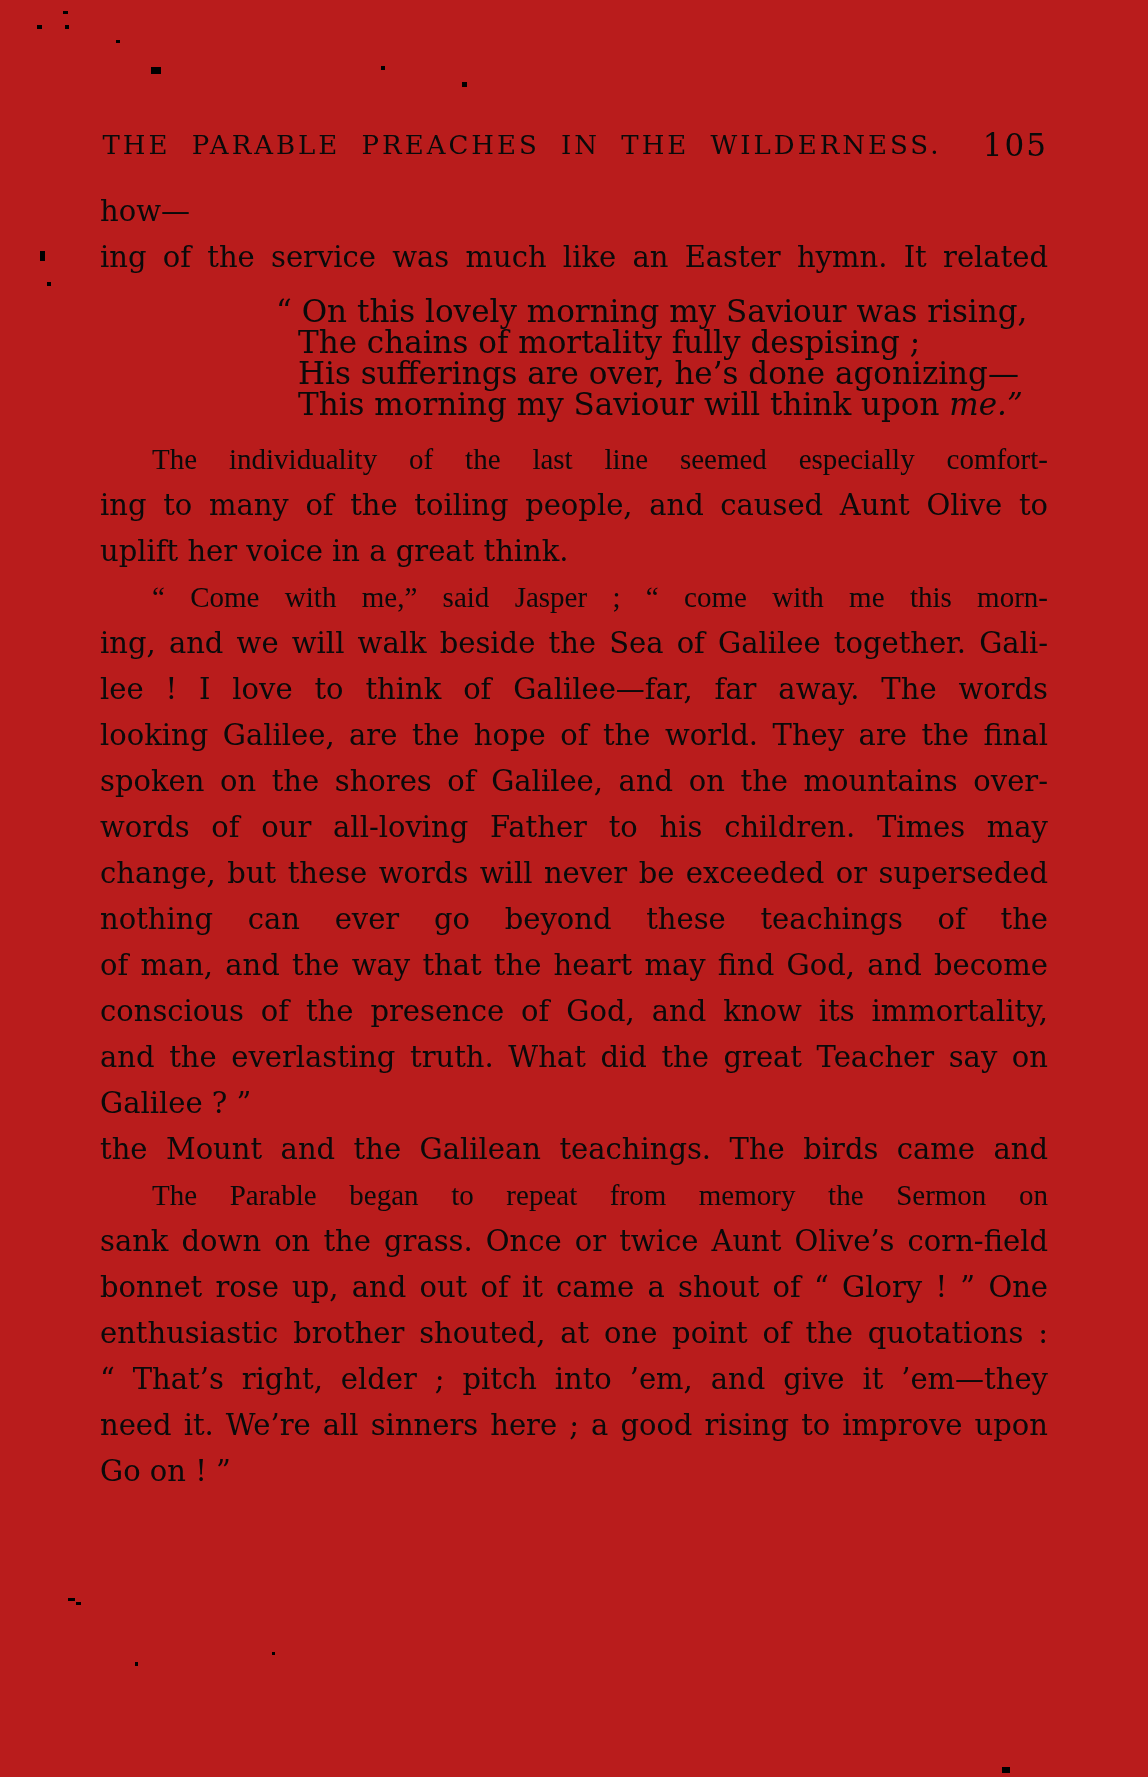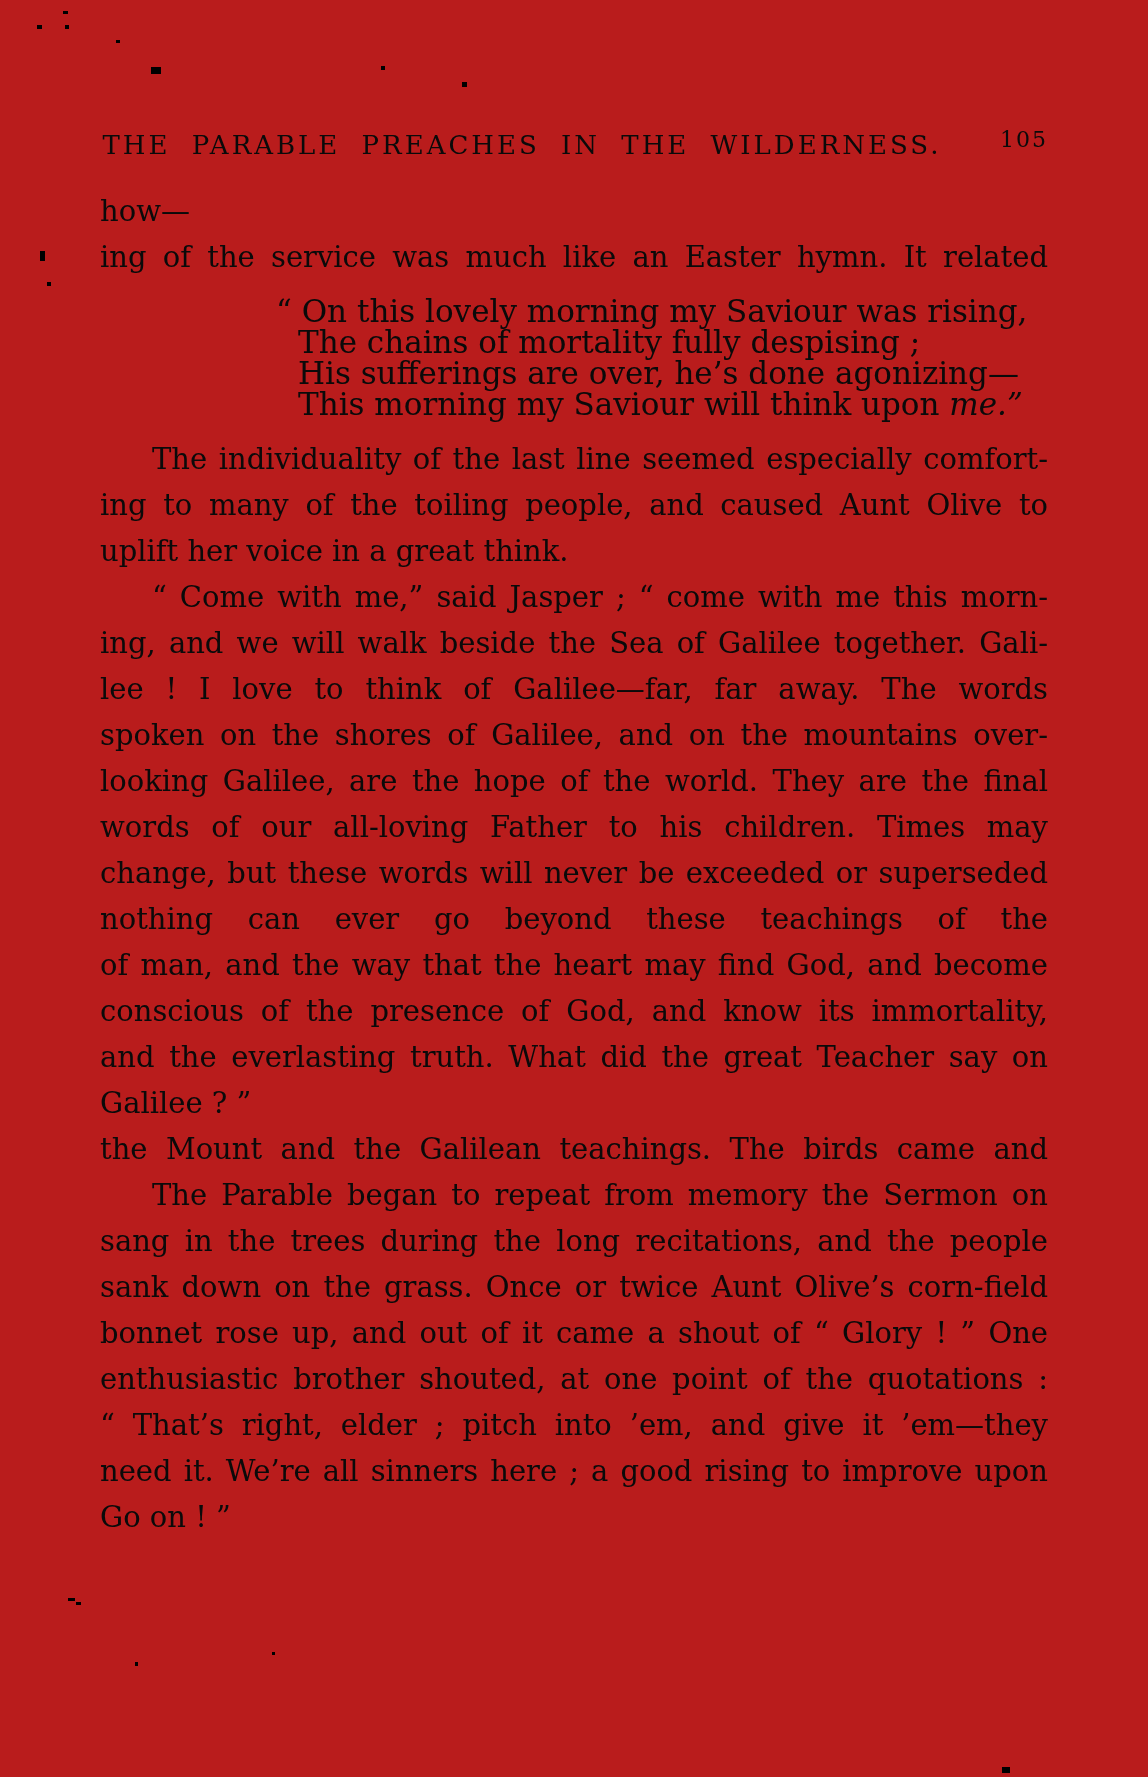--- a/index.html
+++ b/index.html
@@ -27,39 +27,39 @@
     text-align:center;
     padding-right:104px;
     font-size:26px;
     line-height:30px;
     letter-spacing:3px;
     word-spacing:10px;
   }
   .page-number{
     position:absolute;
     right:0;top:-3px;
-    font-size:22px;
+    font-size:31px;
     letter-spacing:2px;
   }
   .bodytext{font-size:29px;}
   .intro{margin-top:28px;}
   .bline{
     display:block;
     height:46px;
     line-height:46px;
     white-space:nowrap;
   }
   .just{
     white-space:normal;
     text-align:justify;
     text-align-last:justify;
     overflow:hidden;
     word-spacing:2px;
   }
-  .indent{padding-left:52px;}
+  .indent{padding-left:52px;font-family:Liberation Serif, serif;}
   .hymn{
     margin:16px 0 16px 0;
     padding-left:198px;
     font-size:31px;
   }
   .hline{
     display:block;
     height:31px;
     line-height:31px;
     white-space:nowrap;
@@ -99,35 +99,34 @@
       <div>
         <span class="bline just indent">The individuality of the last line seemed especially comfort-</span>
         <span class="bline just">ing to many of the toiling people, and caused Aunt Olive to</span>
         <span class="bline">uplift her voice in a great think.</span>
       </div>
 
       <div>
         <span class="bline just indent">“ Come with me,” said Jasper ; “ come with me this morn-</span>
         <span class="bline just">ing, and we will walk beside the Sea of Galilee together.  Gali-</span>
         <span class="bline just">lee !  I love to think of Galilee—far, far away.  The words</span>
+        <span class="bline just">looking Galilee, are the hope of the world.  They are the final</span>
         <span class="bline just">spoken on the shores of Galilee, and on the mountains over-</span>
-        <span class="bline just">looking Galilee, are the hope of the world.  They are the final</span>
         <span class="bline just">words of our all-loving Father to his children.  Times may</span>
         <span class="bline just">change, but these words will never be exceeded or superseded ;</span>
         <span class="bline just">nothing can ever go beyond these teachings of the brotherhood</span>
         <span class="bline just">of man, and the way that the heart may find God, and become</span>
         <span class="bline just">conscious of the presence of God, and know its immortality,</span>
         <span class="bline just">and the everlasting truth.  What did the great Teacher say on</span>
         <span class="bline">Galilee ? ”</span>
       </div>
 
       <div>
         <span class="bline just">the Mount and the Galilean teachings.  The birds came and</span>
         <span class="bline just indent">The Parable began to repeat from memory the Sermon on</span>
-        <span class="bline just">sang in the trees during the long recitations, and the people</span>
         <span class="bline just">sank down on the grass.  Once or twice Aunt Olive’s corn-field</span>
         <span class="bline just">bonnet rose up, and out of it came a shout of “ Glory ! ”  One</span>
         <span class="bline just">enthusiastic brother shouted, at one point of the quotations :</span>
         <span class="bline just">“ That’s right, elder ; pitch into ’em, and give it ’em—they</span>
         <span class="bline just">need it.  We’re all sinners here ; a good rising to improve upon !</span>
         <span class="bline">Go on ! ”</span>
       </div>
 
     </div>
   </div>

